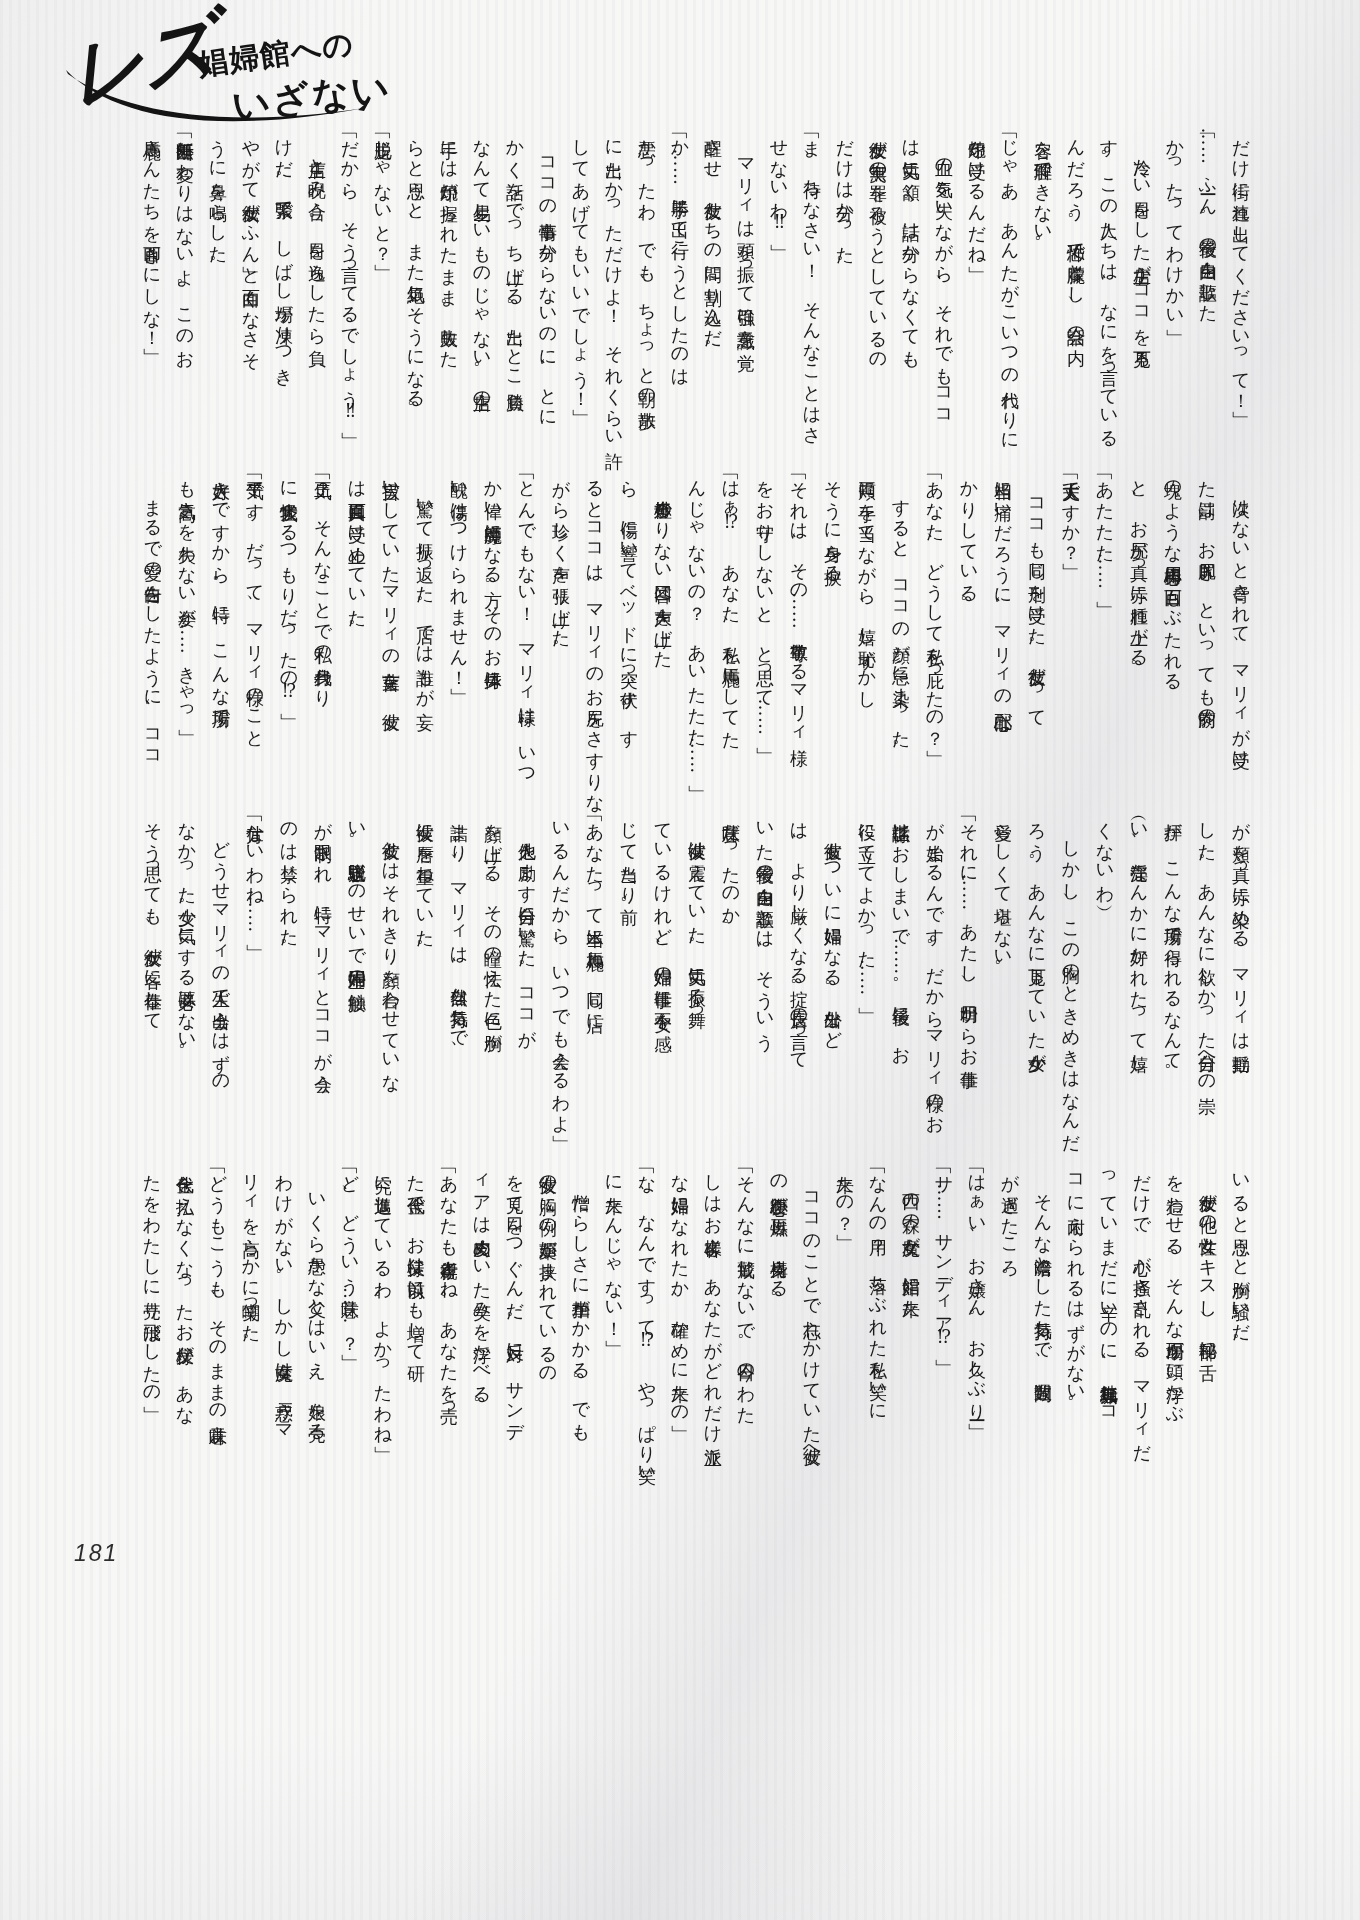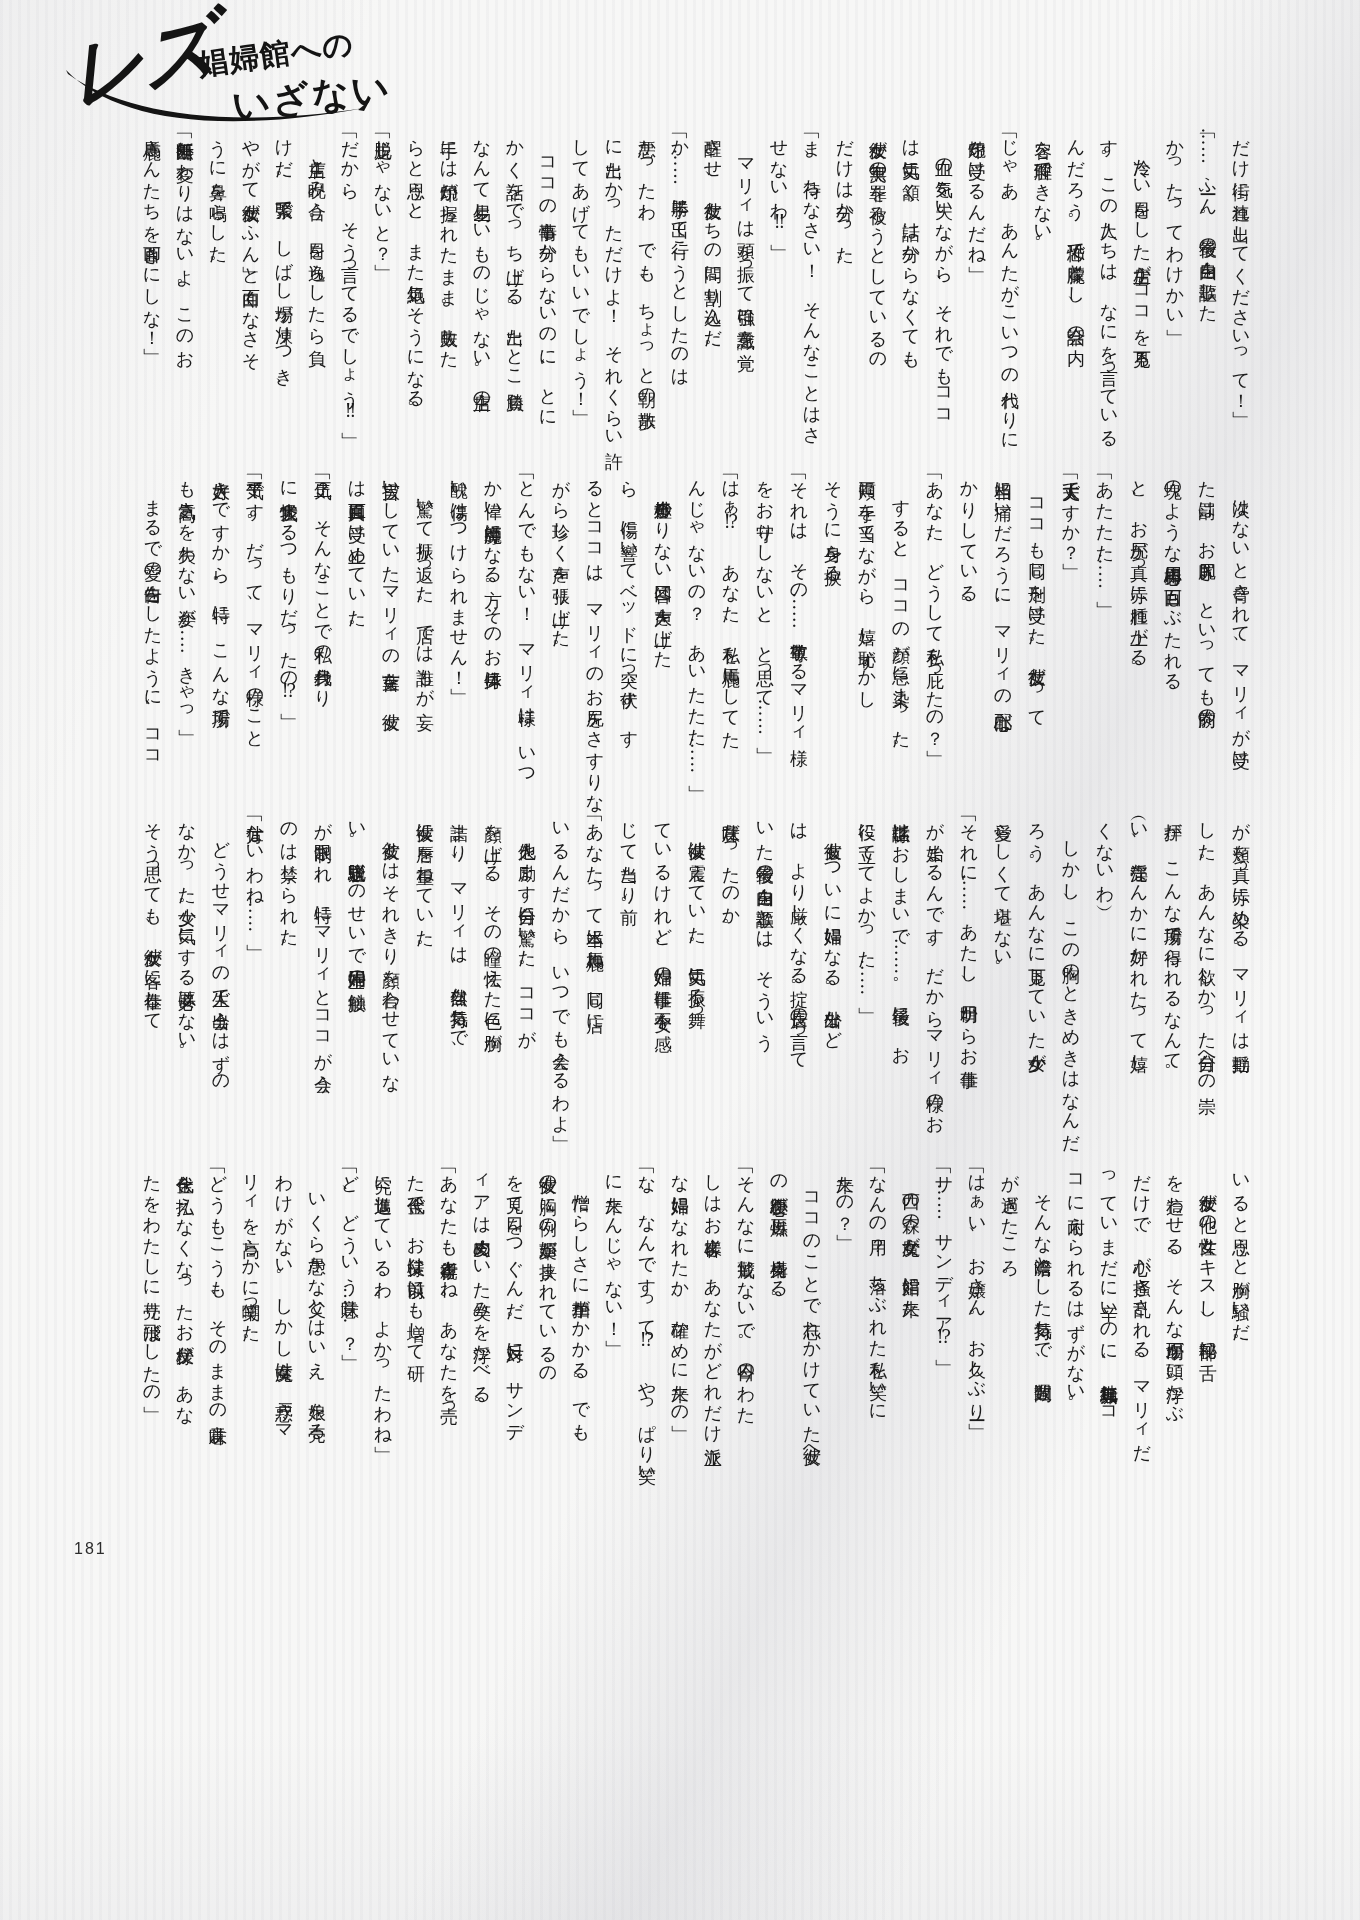--- a/index.html
+++ b/index.html
@@ -64,21 +64,21 @@
     position:absolute; left:180px; top:64px;
     font-size:37px; font-weight:bold;
     transform:rotate(-7deg);
     letter-spacing:2px; white-space:nowrap;
   }
   .swoosh { position:absolute; left:0; top:0; width:320px; height:140px; }
 
   .page-number {
     position:absolute; left:74px; top:1540px;
     font-family:"Liberation Sans","DejaVu Sans",sans-serif;
-    font-size:16px; color:#2c2c2c; letter-spacing:2px;
+    font-size:23px; color:#2c2c2c; letter-spacing:2px;font-style:italic;
   }
 </style>
 </head>
 <body>
 
 <div class="stripes"></div>
 <div class="sheen"></div>
 
 <div class="logo">
   <svg class="swoosh" viewBox="0 0 320 140" xmlns="http://www.w3.org/2000/svg" aria-hidden="true">

